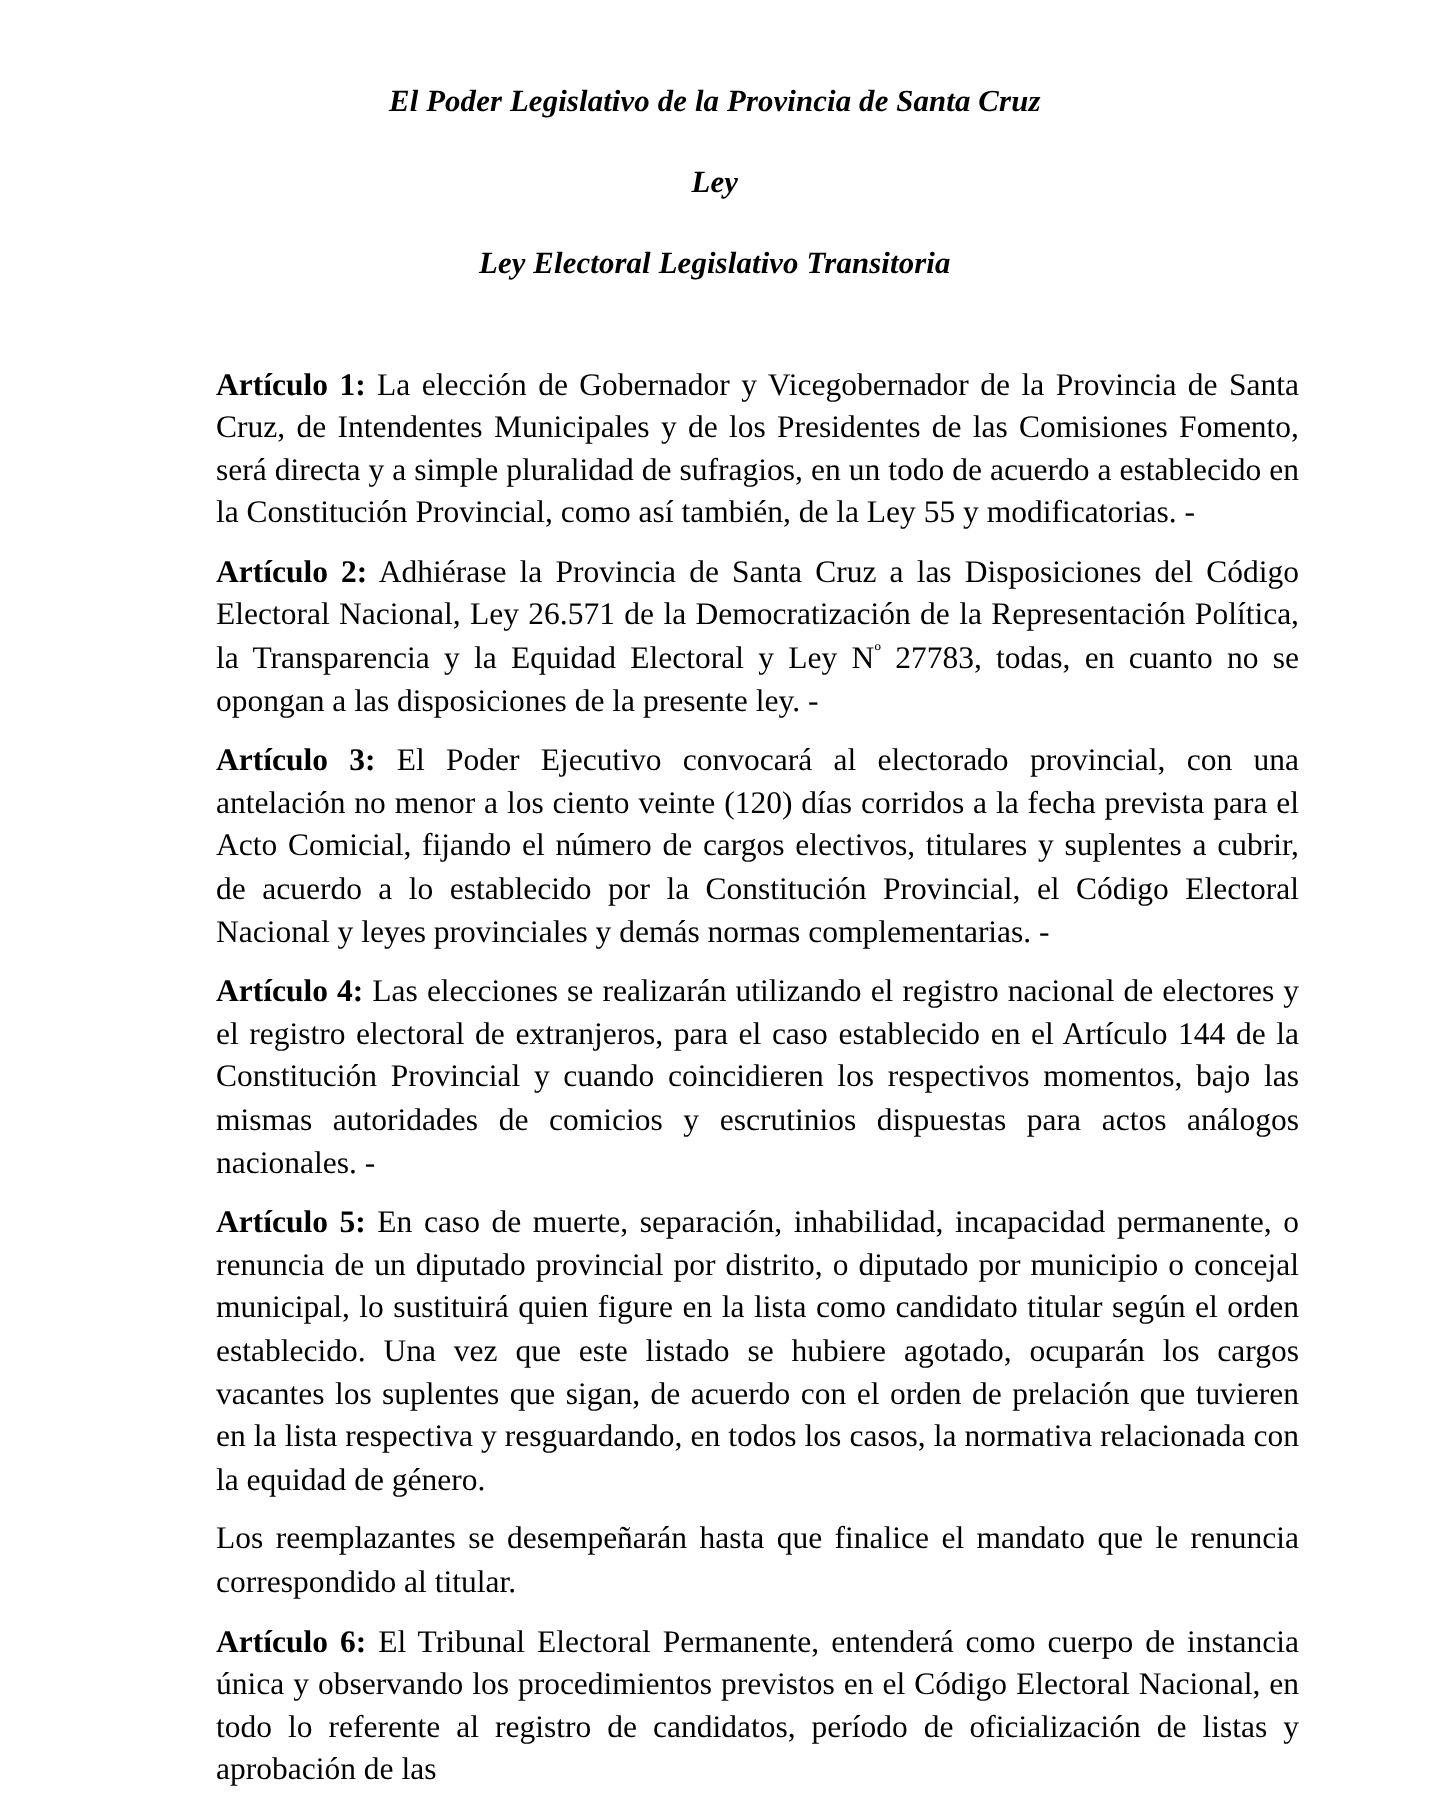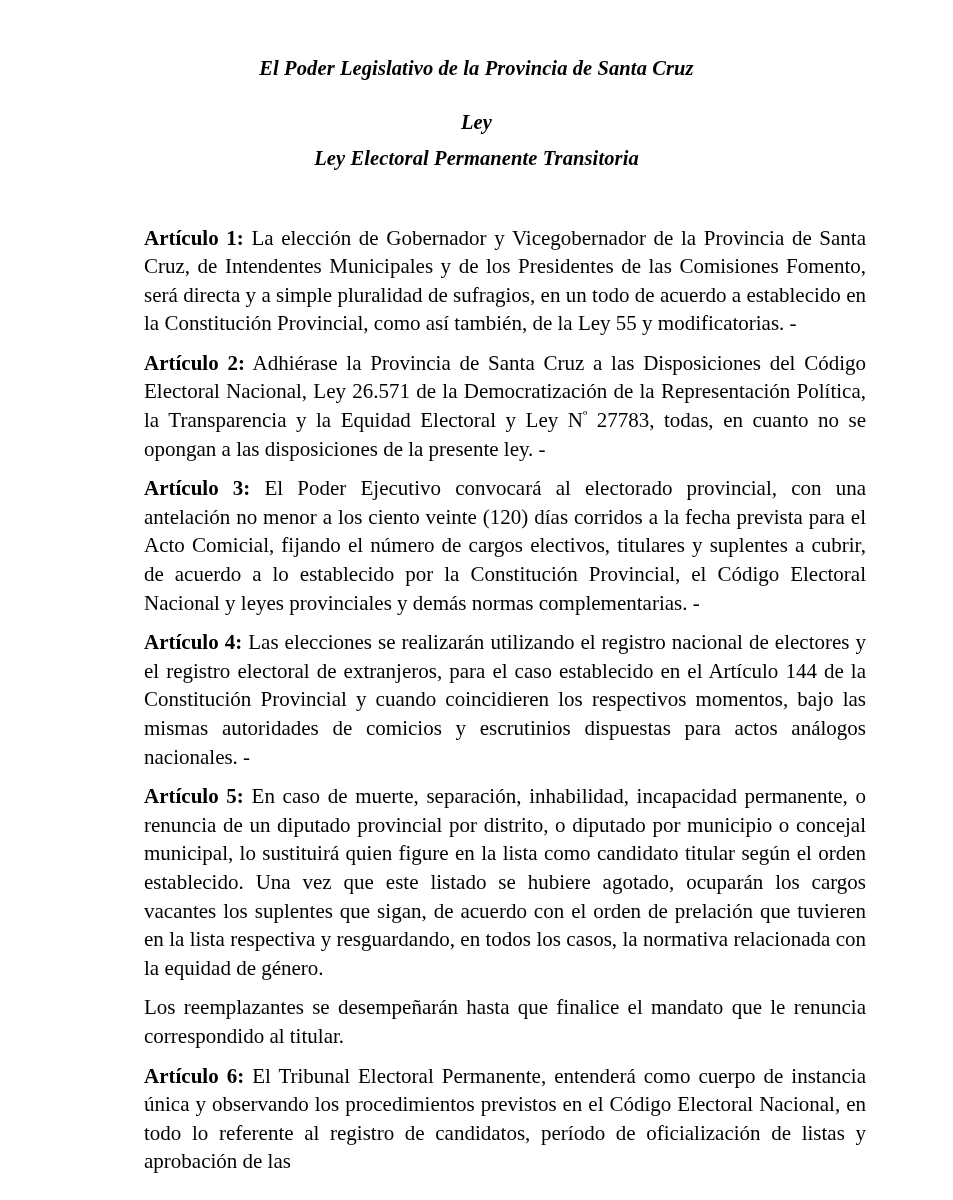--- a/index.html
+++ b/index.html
@@ -37,21 +37,21 @@
     font-weight: bold;
     font-style: italic;
     font-size: 20.5px;
     line-height: 1.0;
     letter-spacing: 0.1px;
     margin: 0;
   }
 
   .doc-heading.h-1 { margin-bottom: 33px; }
   .doc-heading.h-2 { margin-bottom: 33px; }
-  .doc-heading.h-3 { margin-bottom: 16px; }
+  .doc-heading.h-3 { margin-bottom: 34px; }
   .doc-heading.h-4 { margin-bottom: 0; }
 
   
   .body-block {
     margin-top: 55px;
     padding-left: 128px;
     padding-right: 87px;
   }
 
   .para {
@@ -82,21 +82,21 @@
   }
 </style>
 </head>
 <body>
 
 <div class="page">
 
   <div class="heading-block">
     <p class="doc-heading h-1">El Poder Legislativo de la Provincia de Santa Cruz</p>
     <p class="doc-heading h-3">Ley</p>
-    <p class="doc-heading h-4">Ley Electoral Permanente Transitoria</p>
+    <p class="doc-heading h-4">Ley Electoral Legislativo Transitoria</p>
   </div>
 
   <div class="body-block">
 
     <p class="para">
       <span class="art-label">Artículo 1:</span><span class="art-text"> La elección de Gobernador y Vicegobernador de la Provincia de Santa Cruz, de Intendentes Municipales y de los Presidentes de las Comisiones Fomento, será directa y a simple pluralidad de sufragios, en un todo de acuerdo a establecido en la Constitución Provincial, como así también, de la Ley 55 y modificatorias. -</span>
     </p>
 
     <p class="para">
       <span class="art-label">Artículo 2:</span><span class="art-text"> Adhiérase la Provincia de Santa Cruz a las Disposiciones del Código Electoral Nacional, Ley 26.571 de la Democratización de la Representación Política, la Transparencia y la Equidad Electoral y Ley N</span><sup class="ord">º</sup><span class="art-text"> 27783, todas, en cuanto no se opongan a las disposiciones de la presente ley. -</span>

